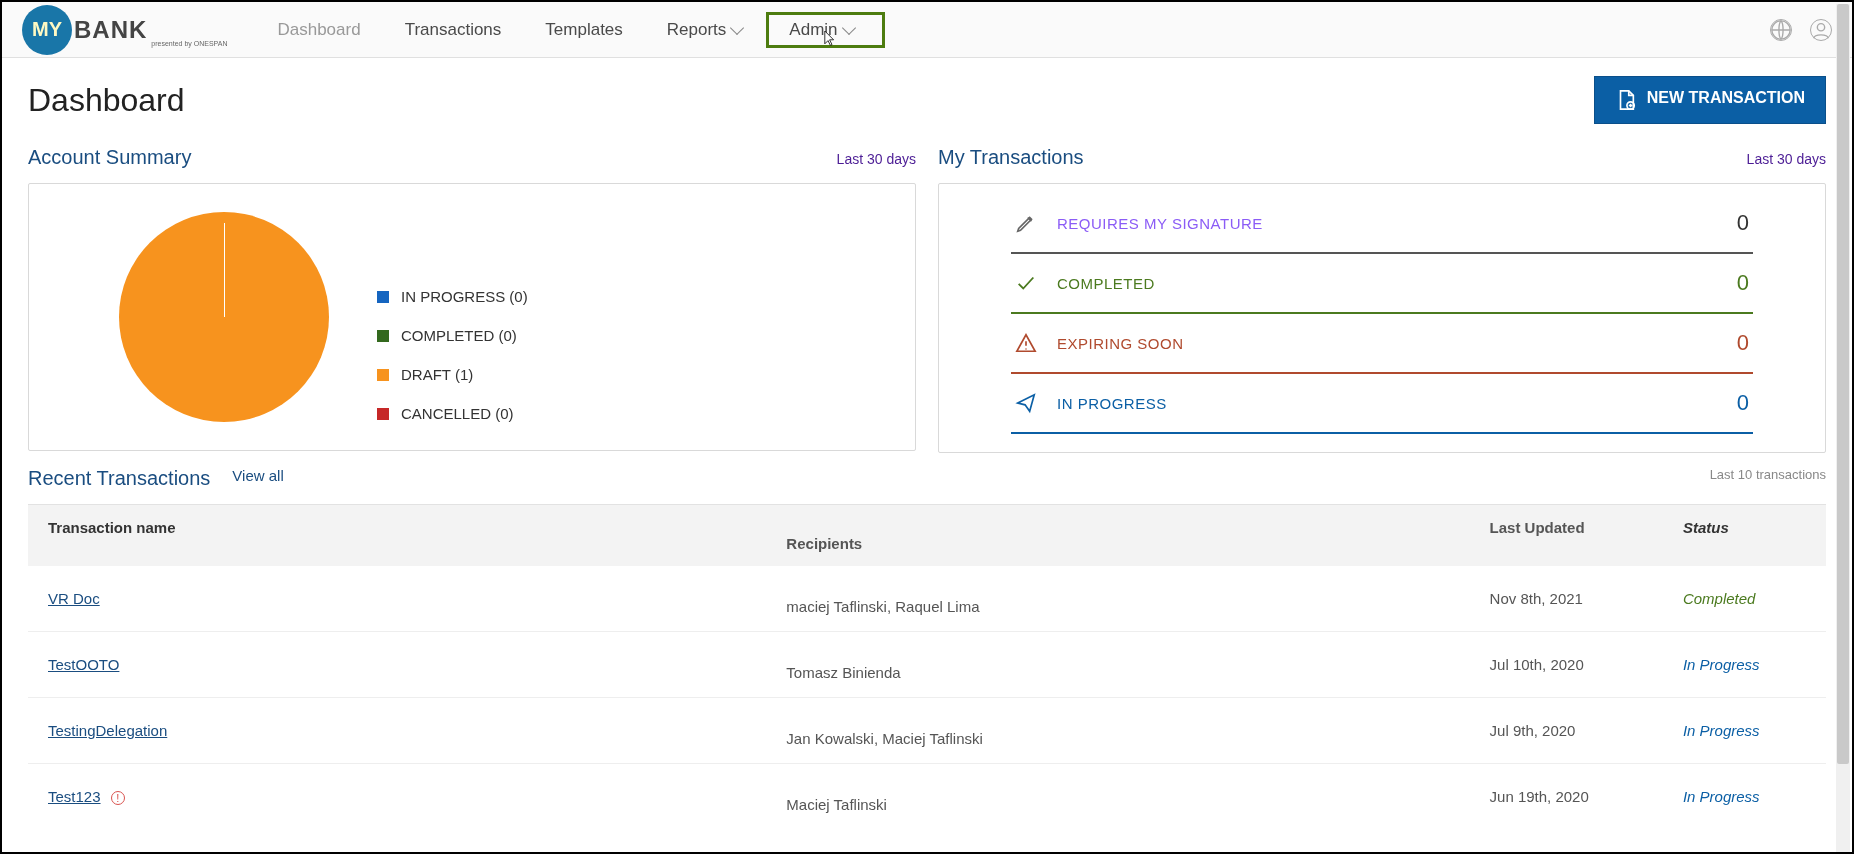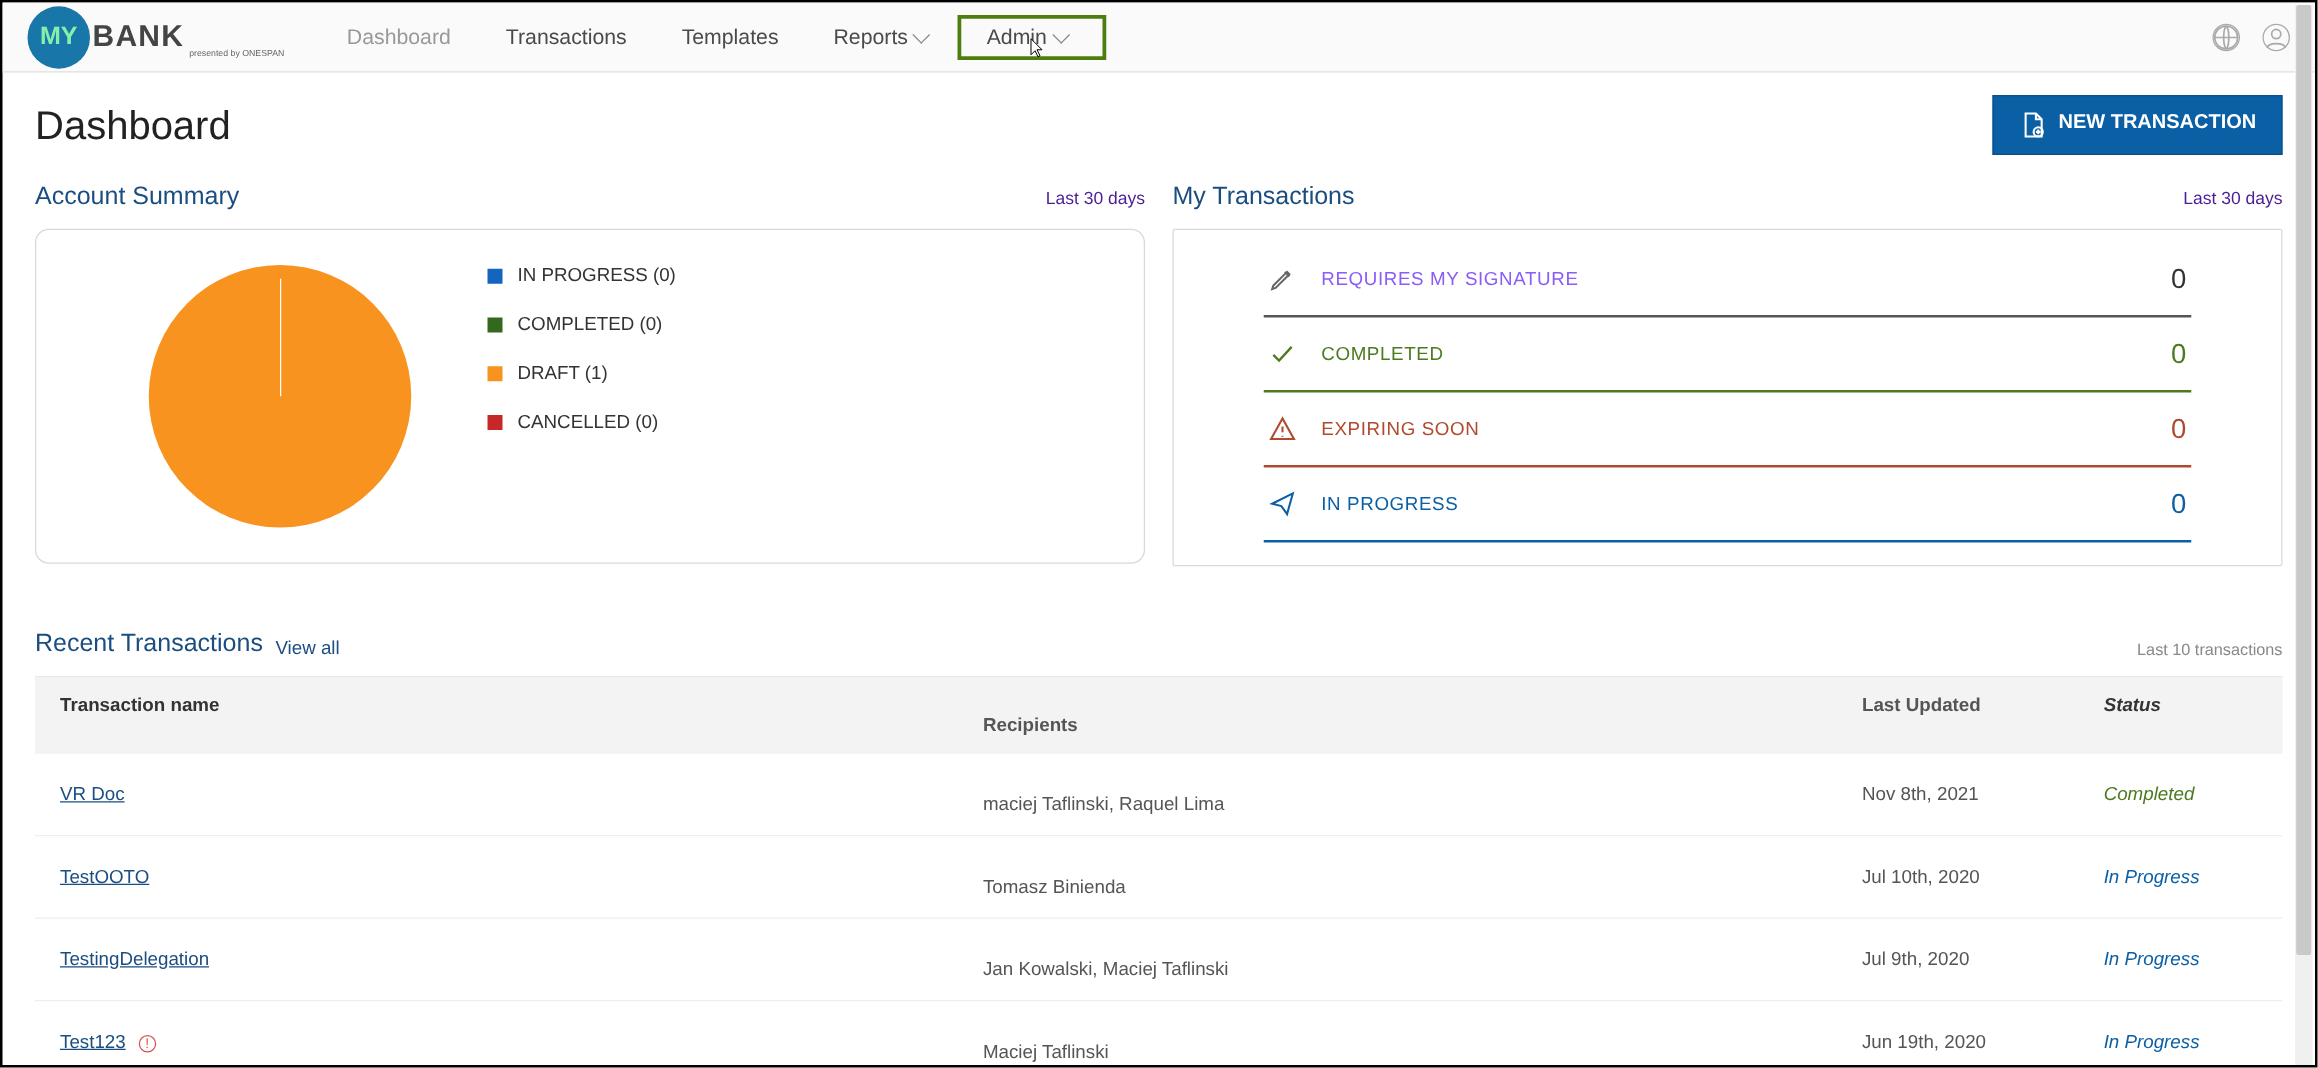--- a/index.html
+++ b/index.html
@@ -27,21 +27,21 @@
     align-items: center;
     margin-right: 30px;
   }
   .logo-circle {
     width: 50px; height: 50px;
     background: #1976a8;
     border-radius: 50%;
     display: flex;
     align-items: center;
     justify-content: center;
-    color: #86efac;
+    color: #fef9c3;
     font-weight: 700;
     font-size: 20px;
   }
   .logo-text {
     font-size: 24px;
     font-weight: 600;
     color: #444;
     margin-left: 2px;
     letter-spacing: 1px;
   }
@@ -144,23 +144,22 @@
   .panel-body {
     border: 1px solid #d9d9d9;
     border-radius: 2px;
     padding: 28px 36px;
     min-height: 260px;
   }
 
   
   .summary-body {
     display: flex;
-    align-items: flex-start;
-    gap: 61px;
-    border-radius: 11px;
+    align-items: flex-end;
+    gap: 48px;
   }
   .pie {
     width: 210px; height: 210px;
     border-radius: 50%;
     background: #f7931e;
     position: relative;
     margin-left: 54px;
   }
   .pie::after {
     content: "";
@@ -208,23 +207,23 @@
     font-weight: 500;
   }
   .mt-row .mt-count {
     font-size: 22px;
     font-weight: 500;
   }
 
   
   .recent-head {
     display: flex;
-    align-items: flex-end;
-    gap: 10px;
-    margin-top: 51px;
+    align-items: flex-start;
+    gap: 22px;
+    margin-top: 14px;
     margin-bottom: 14px;
   }
   .view-all {
     color: #1a4d80;
     font-size: 15px;
     cursor: pointer;
   }
   .recent-sub {
     margin-left: auto;
     font-size: 13px;

